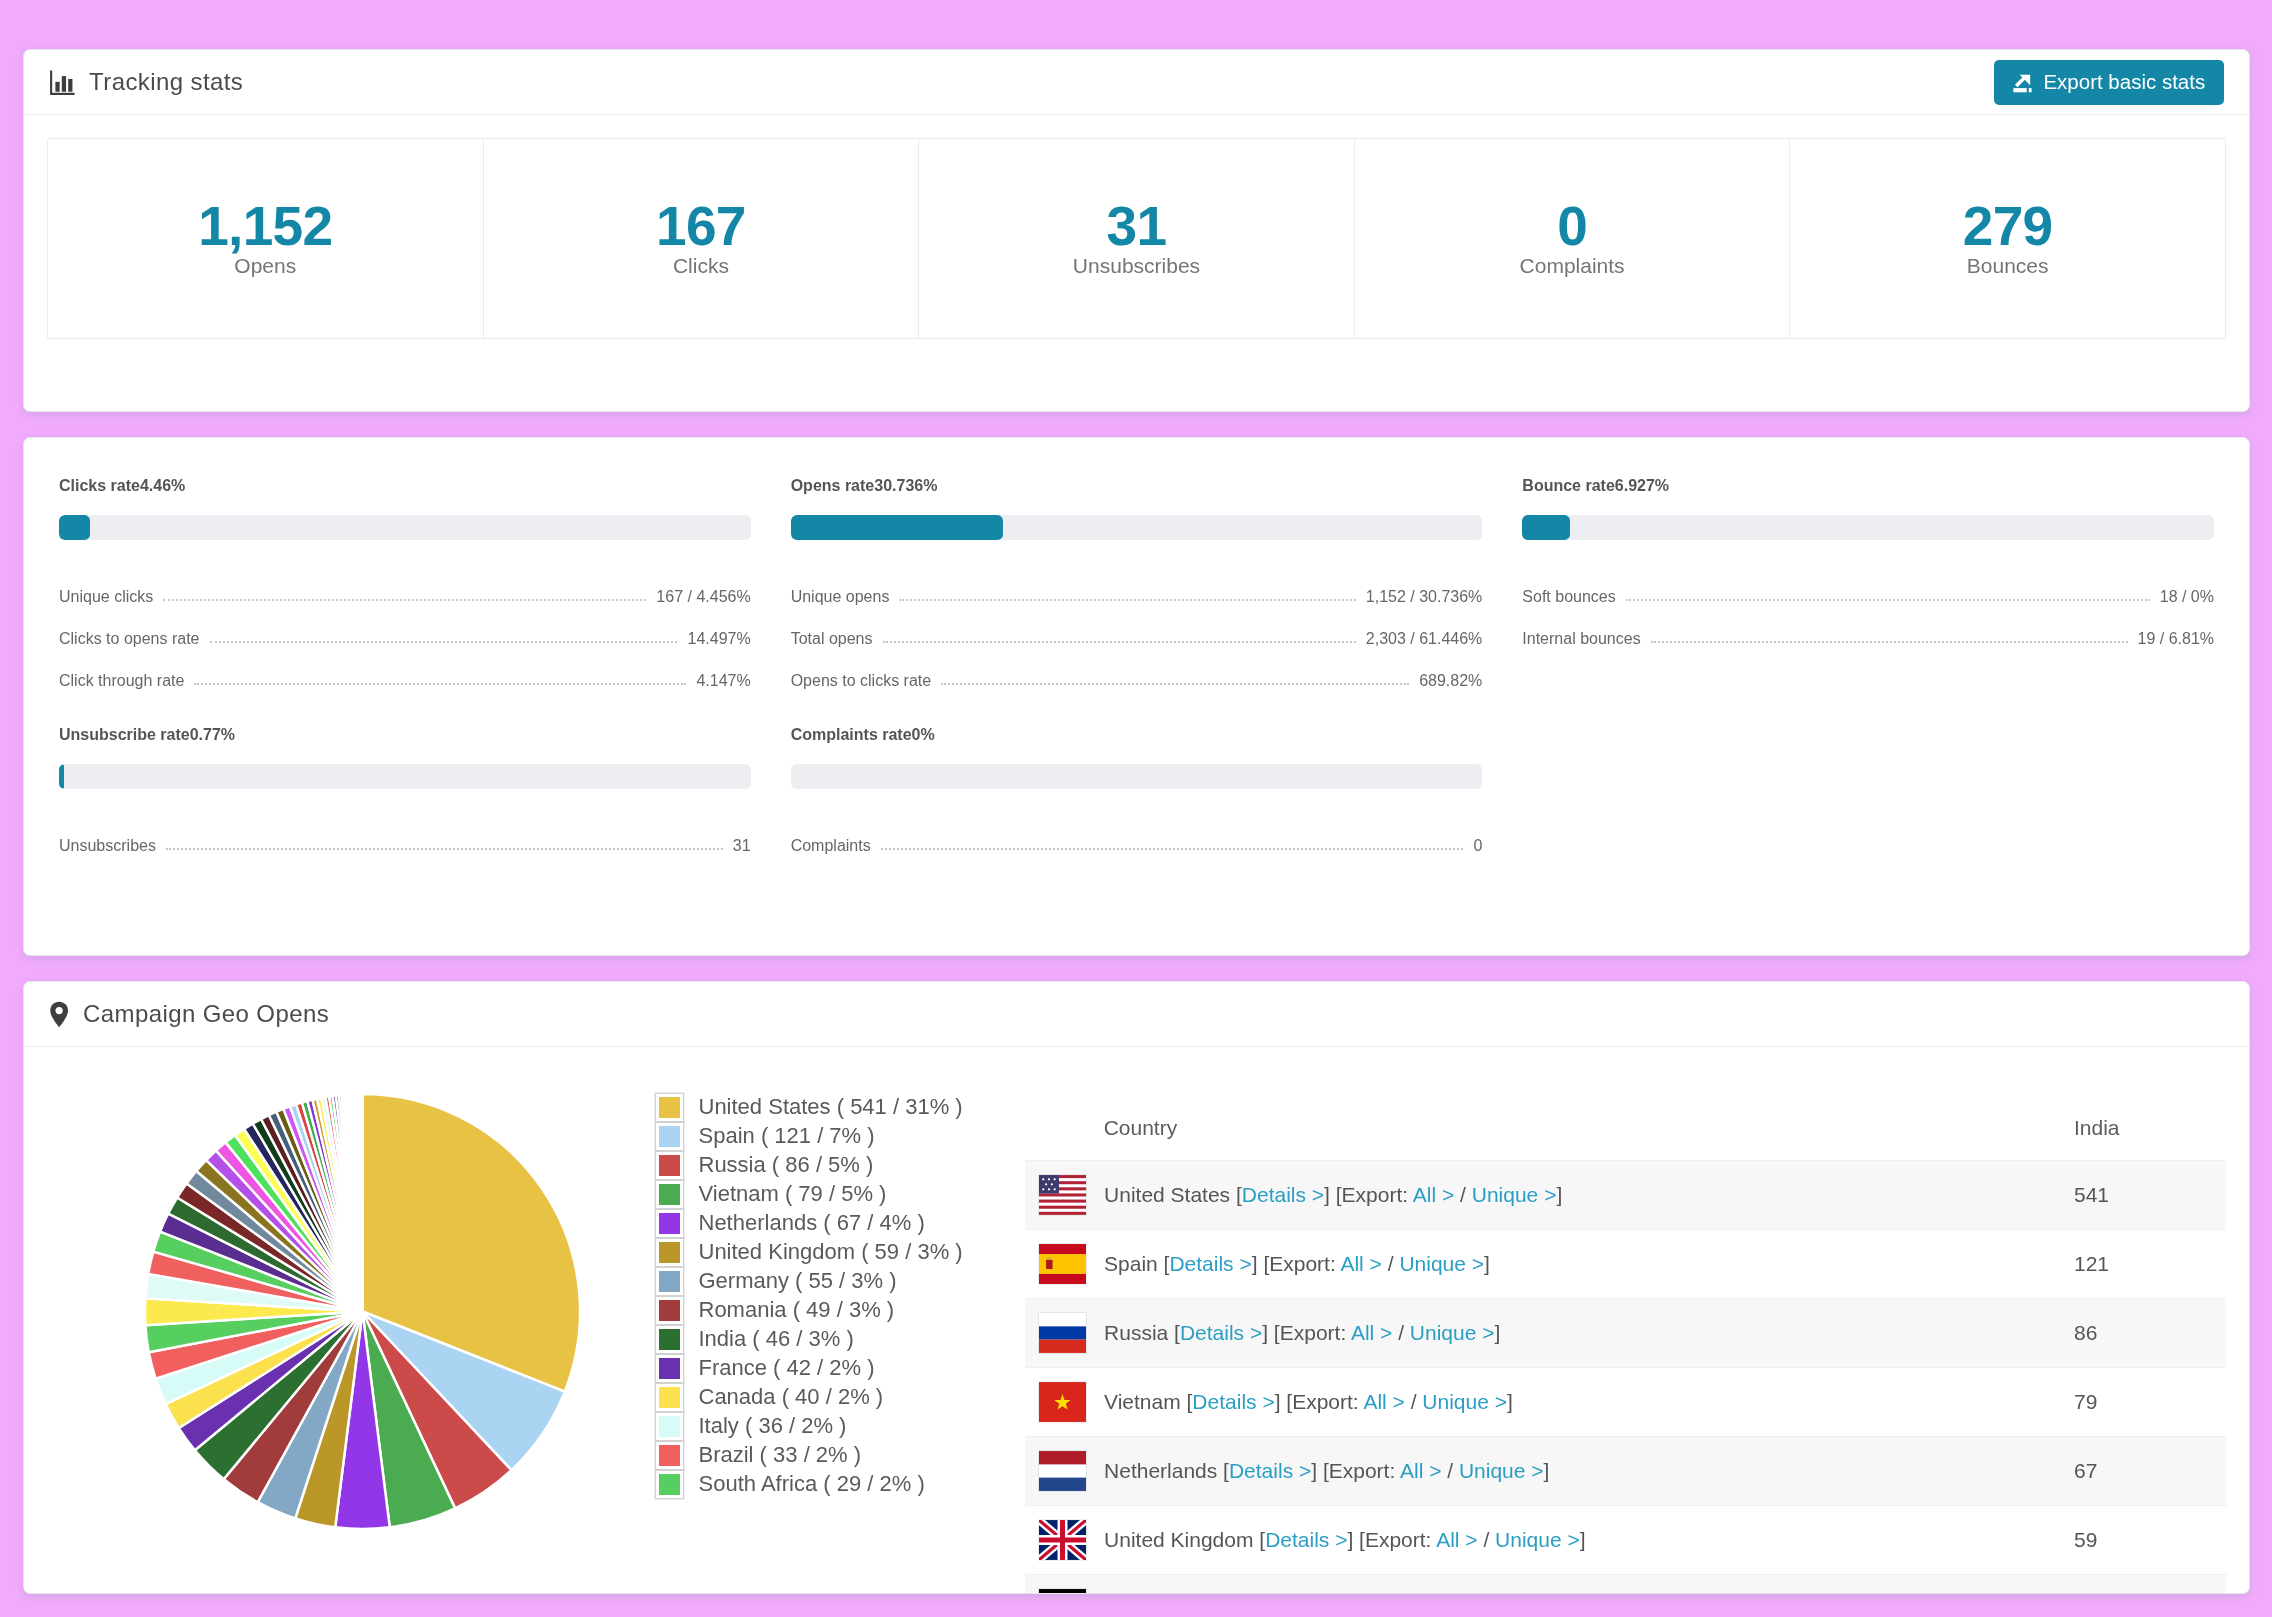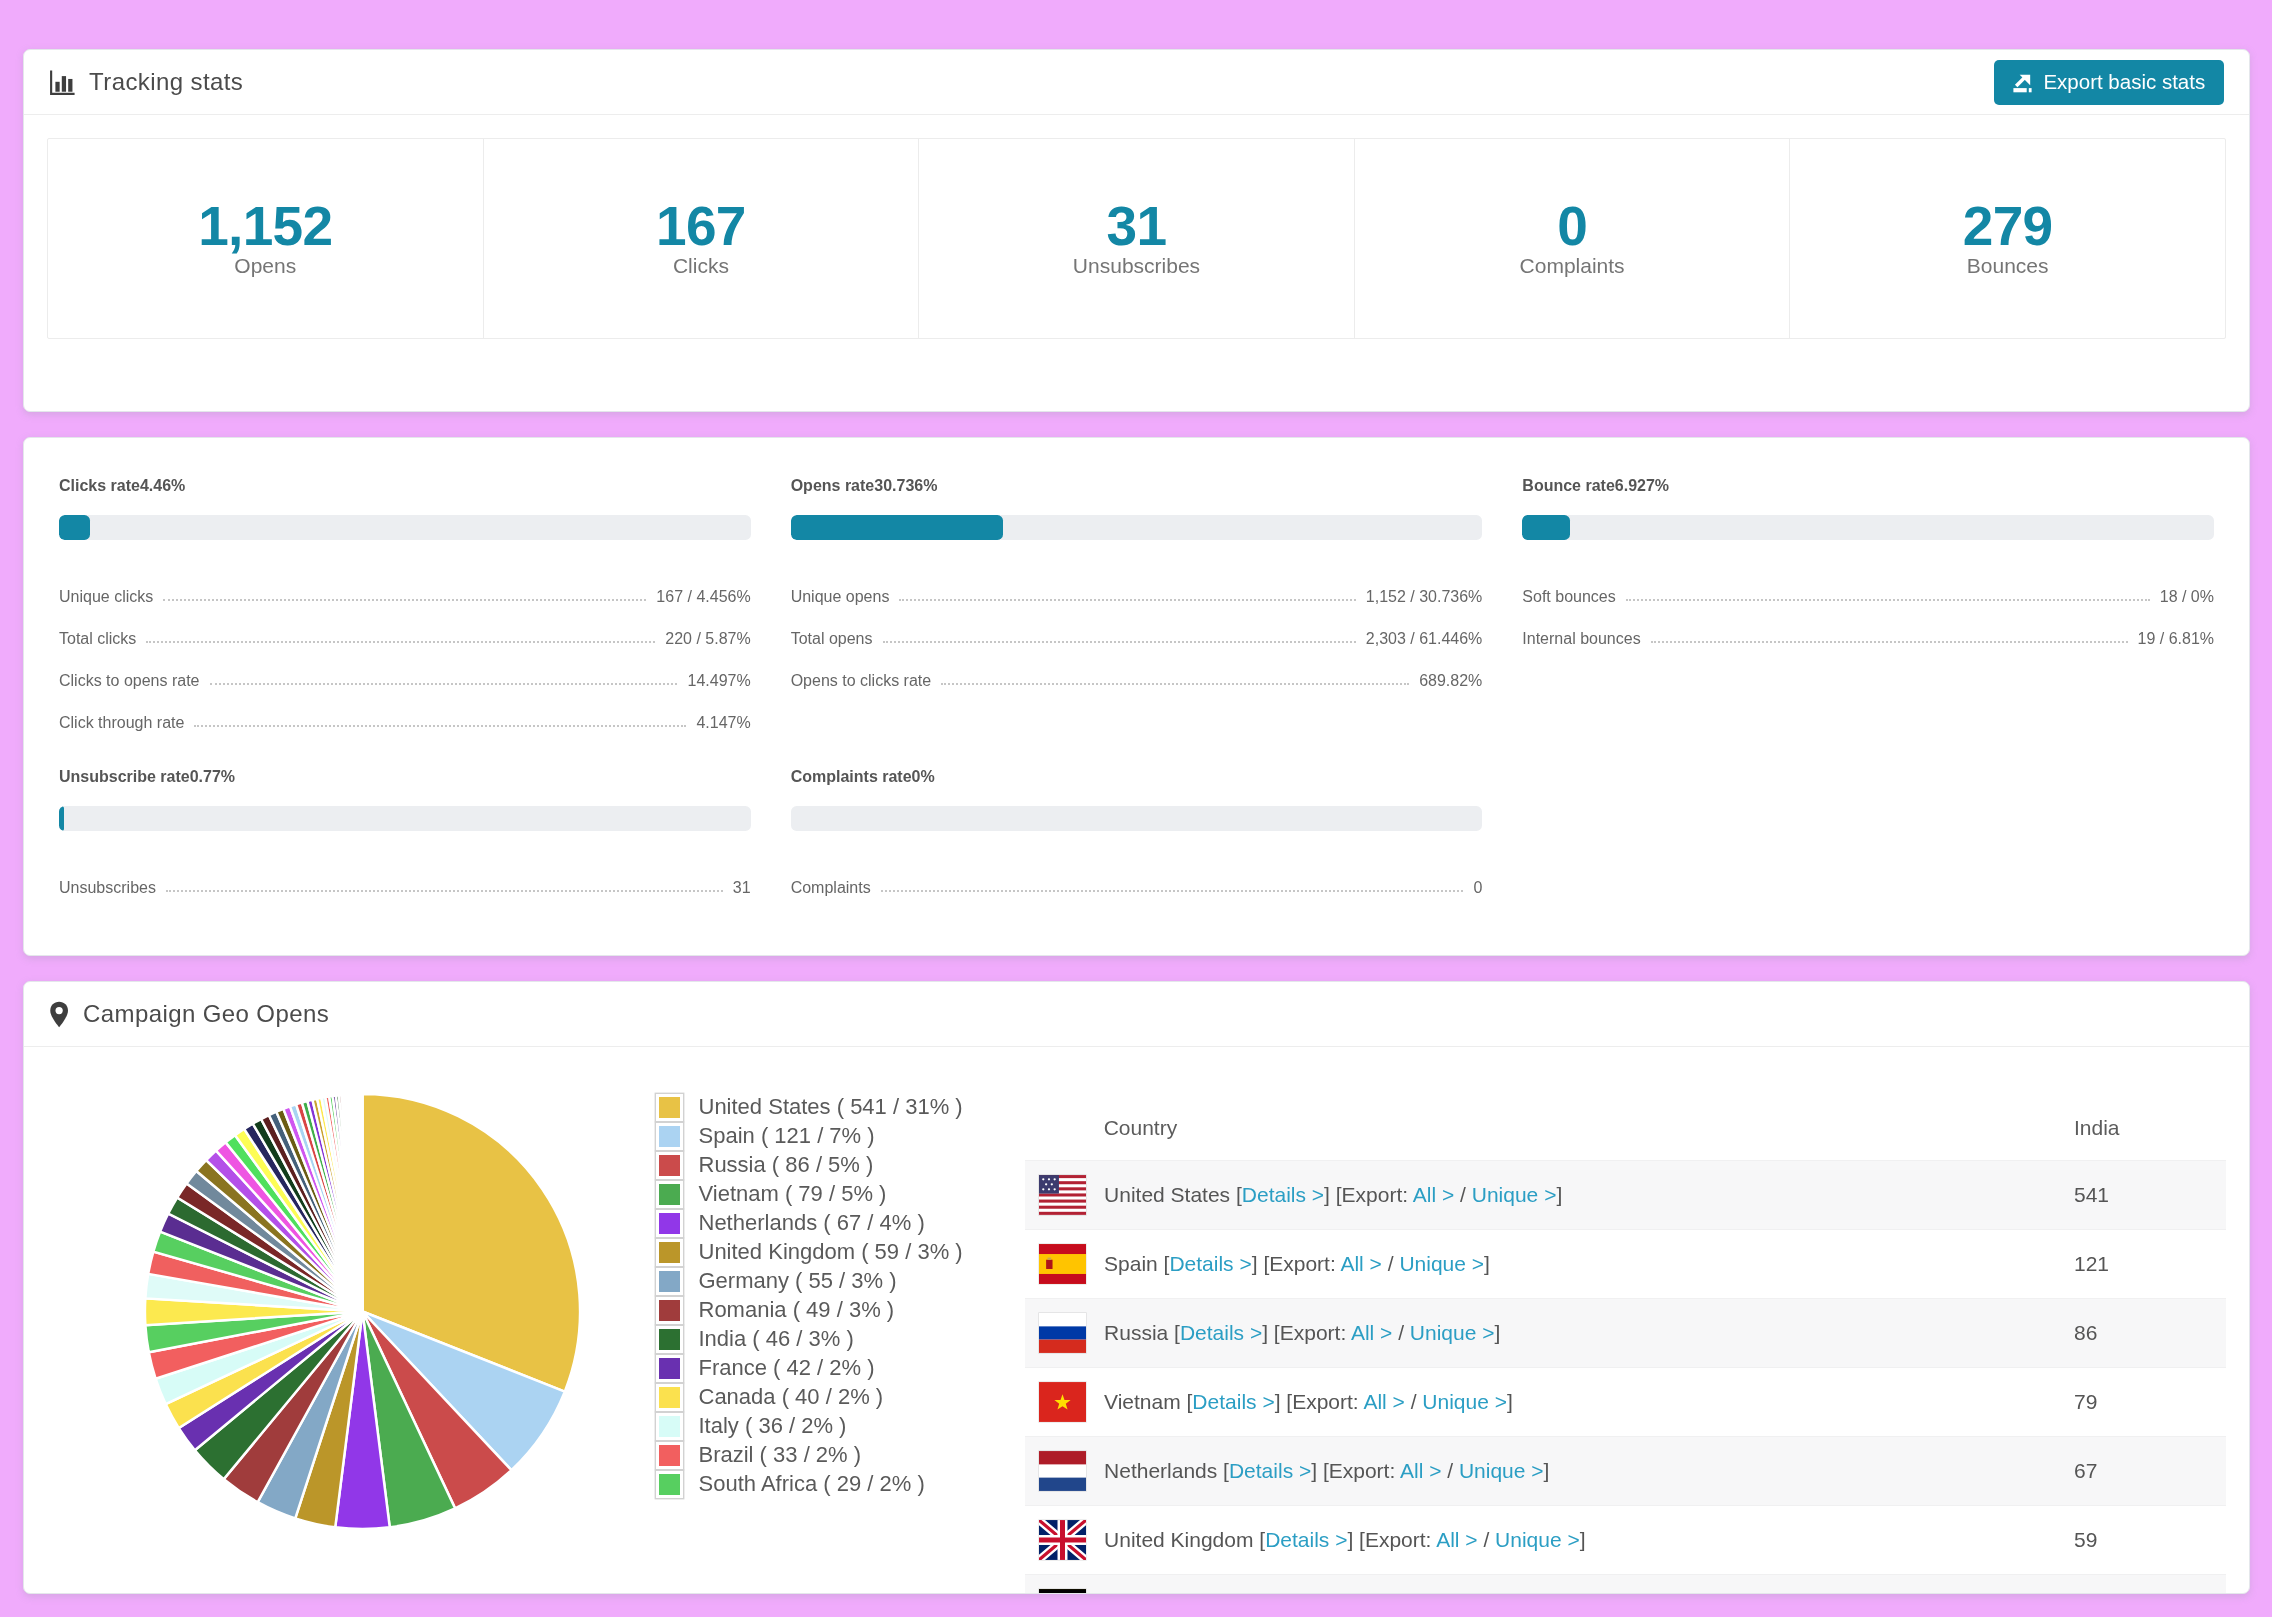--- a/index.html
+++ b/index.html
@@ -110,25 +110,20 @@
             <span class="rate-pct">4.46%</span>
           </div>
           <div class="bar">
             <div class="fill" style="width: 4.46%;"></div>
           </div>
           <div class="rate-rows">
             <div class="stat-line">
               <span class="lbl">Unique clicks</span>
               <span class="dots"></span>
               <span class="val">167 / 4.456%</span>
-            </div>
-            <div class="stat-line">
-              <span class="lbl">Total clicks</span>
-              <span class="dots"></span>
-              <span class="val">220 / 5.87%</span>
             </div>
             <div class="stat-line">
               <span class="lbl">Clicks to opens rate</span>
               <span class="dots"></span>
               <span class="val">14.497%</span>
             </div>
             <div class="stat-line">
               <span class="lbl">Click through rate</span>
               <span class="dots"></span>
               <span class="val">4.147%</span>

